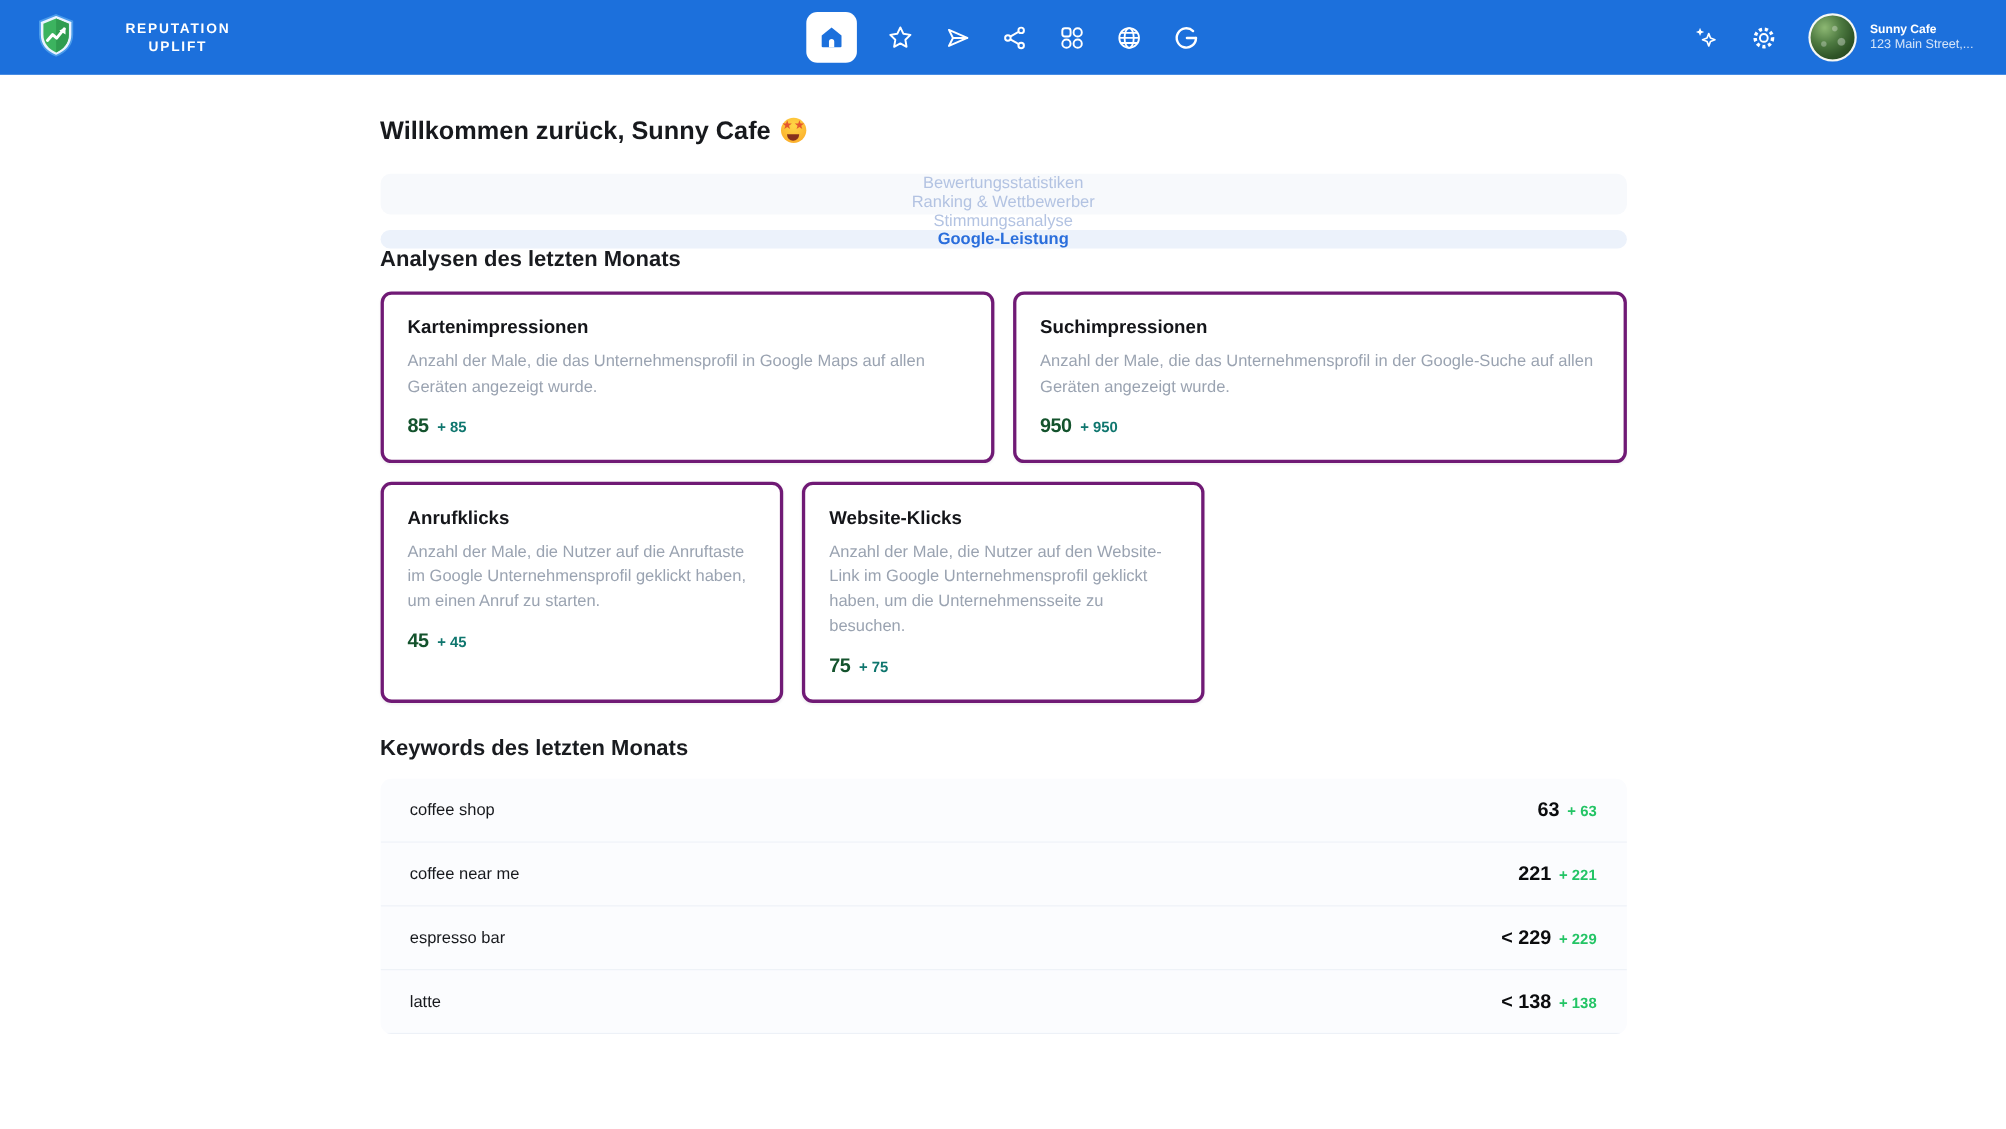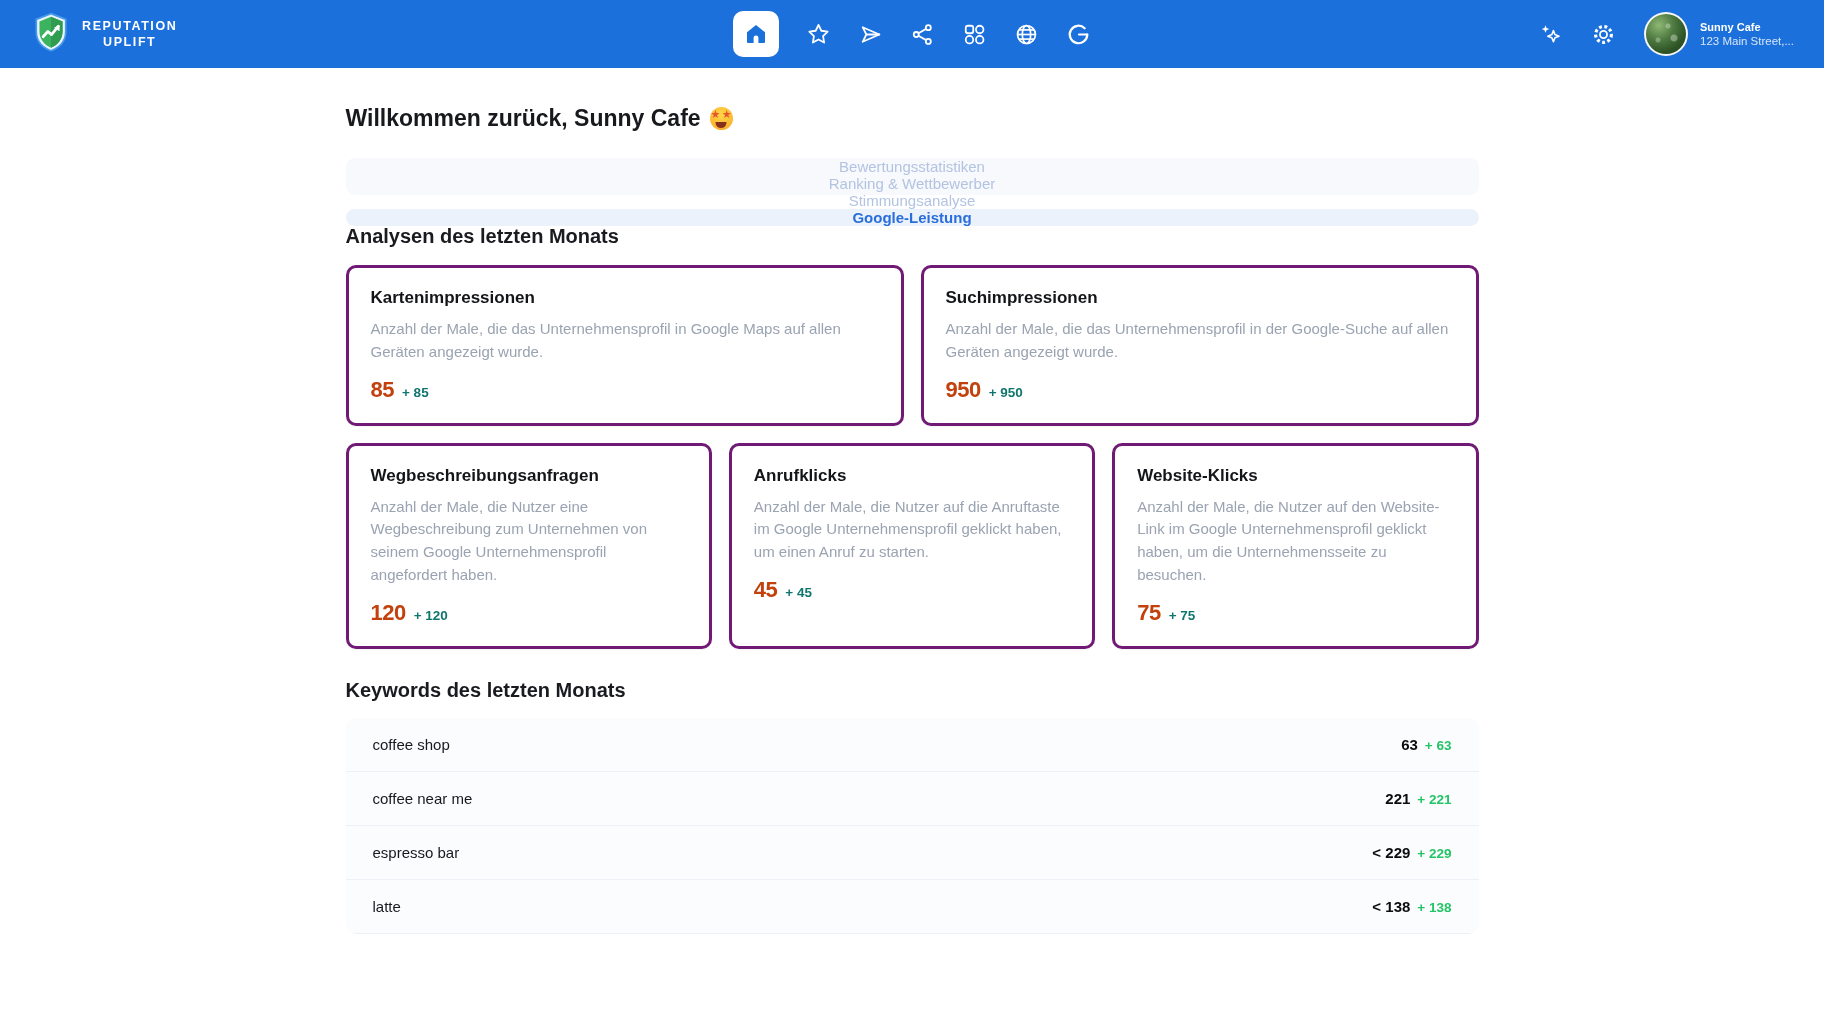--- a/index.html
+++ b/index.html
@@ -4,21 +4,21 @@
 <style>
   * { margin:0; padding:0; box-sizing:border-box; }
   html,body { width:1824px; height:1026px; background:#ffffff; overflow:hidden;
     font-family:"Liberation Sans","DejaVu Sans",sans-serif; }
 
   
   .topbar { height:68px; background:#1c70dc; display:flex; align-items:center;
     padding:0 30px; position:relative; }
   .brand { display:flex; align-items:center; gap:10px; }
   .brand-text { color:#fff; font-weight:bold; font-size:12.5px; letter-spacing:1.6px;
-    line-height:1.3; text-align:center; }
+    line-height:1.3; text-align:center;margin-left:32px; }
   .brand-text span { display:block; }
 
   .nav-center { position:absolute; left:50%; transform:translateX(-50%);
     display:flex; align-items:center; gap:27px; }
   .nav-btn { width:46px; height:46px; border-radius:10px; background:#ffffff;
     display:flex; align-items:center; justify-content:center; cursor:pointer; }
   .nav-ic { width:25px; height:25px; display:flex; align-items:center; justify-content:center;
     cursor:pointer; }
   .nav-ic svg, .nav-btn svg { display:block; }
 
@@ -55,33 +55,33 @@
 
   .section-h { margin-top:30px; font-size:20px; font-weight:bold; color:#191b1f; }
 
   .cards2 { margin-top:17px; display:grid; grid-template-columns:1fr 1fr; gap:17px; }
   .cards3 { margin-top:17px; display:grid; grid-template-columns:repeat(3,1fr); gap:17px; }
   .card { background:#fff; border:3px solid #701a75; border-radius:10px;
     padding:20px 22px; box-shadow:0 1px 2px rgba(16,24,40,.05); }
   .card h3 { font-size:17px; font-weight:bold; color:#141519; margin-bottom:10px; }
   .card p { font-size:15px; color:#9aa3b1; line-height:1.52; margin-bottom:13px; }
   .value-row { display:flex; align-items:baseline; gap:8px; }
-  .value { font-size:22px; font-weight:bold; color:#c2410c; letter-spacing:-0.5px; }
+  .value { font-size:18px; font-weight:bold; color:#14532d; letter-spacing:-0.5px; }
   .delta { font-size:13.5px; font-weight:bold; color:#0f766e; }
 
   .kw-table { margin-top:16px; background:#fbfcfe; border-radius:10px; overflow:hidden; }
   .kw-head { display:flex; justify-content:space-between; align-items:center;
     padding:21px 27px 15px; font-size:15px; color:#49505c;
     border-bottom:1px solid #e9eef5; }
   .kw-row { display:flex; justify-content:space-between; align-items:center;
     padding:18px 27px; border-bottom:1px solid #edf1f7; }
   .kw-row:last-child { border-bottom:1px solid #edf1f7; }
   .kw-word { font-size:15px; color:#17191d; }
   .kw-val-group { display:flex; align-items:baseline; gap:7px; }
-  .kw-val { font-size:15px; font-weight:bold; color:#0b0c0e; }
+  .kw-val { font-size:18px; font-weight:bold; color:#0b0c0e; }
   .kw-delta { font-size:13.5px; font-weight:bold; color:#23c465; }
 </style>
 </head>
 <body>
 
 <header class="topbar">
   <div class="brand">
     <span>
       <svg width="42" height="42" viewBox="0 0 40 40">
         <path d="M20 2.5 L34 8 V19.5 C34 28.5 28 34.8 20 37.8 C12 34.8 6 28.5 6 19.5 V8 Z" fill="#eaf3ff" stroke="#4a9bea" stroke-width="1.6"></path>
@@ -224,28 +224,20 @@
       <p>Anzahl der Male, die das Unternehmensprofil in der Google-Suche auf allen Geräten angezeigt wurde.</p>
       <div class="value-row">
         <span class="value">950</span>
         <span class="delta">+ 950</span>
       </div>
     </div>
   </div>
 
   <div class="cards3">
     <div class="card">
-      <h3>Wegbeschreibungsanfragen</h3>
-      <p>Anzahl der Male, die Nutzer eine Wegbeschreibung zum Unternehmen von seinem Google Unternehmensprofil angefordert haben.</p>
-      <div class="value-row">
-        <span class="value">120</span>
-        <span class="delta">+ 120</span>
-      </div>
-    </div>
-    <div class="card">
       <h3>Anrufklicks</h3>
       <p>Anzahl der Male, die Nutzer auf die Anruftaste im Google Unternehmensprofil geklickt haben, um einen Anruf zu starten.</p>
       <div class="value-row">
         <span class="value">45</span>
         <span class="delta">+ 45</span>
       </div>
     </div>
     <div class="card">
       <h3>Website-Klicks</h3>
       <p>Anzahl der Male, die Nutzer auf den Website-Link im Google Unternehmensprofil geklickt haben, um die Unternehmensseite zu besuchen.</p>

